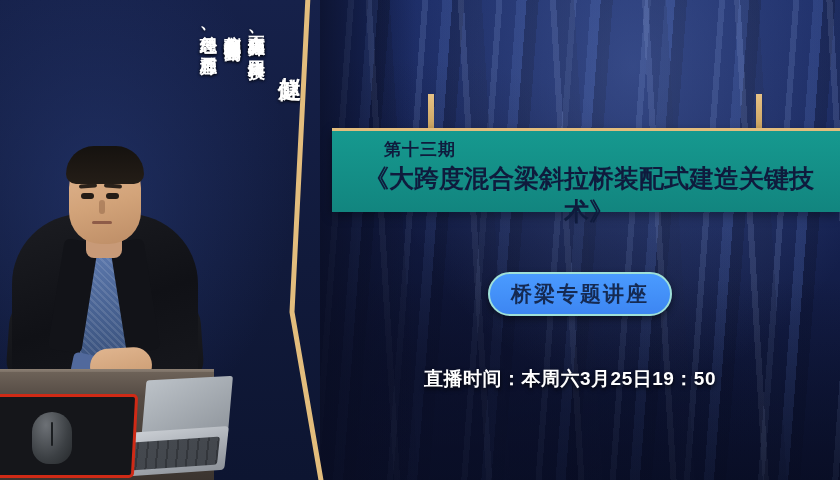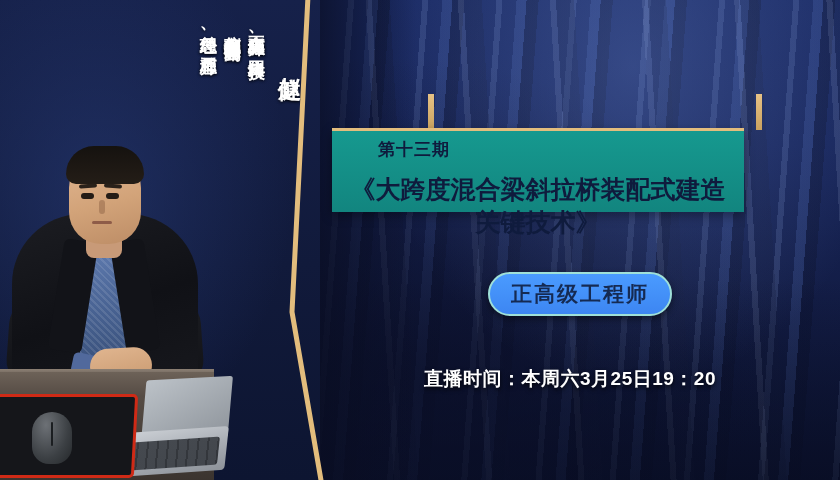--- a/index.html
+++ b/index.html
@@ -218,32 +218,32 @@
   .search-box svg{display:block;}
   .post-l,.post-r{
     position:absolute;top:94px;width:6px;height:36px;
     background:linear-gradient(180deg,#e7c285,#caa25f);
   }
   .post-l{left:428px;}
   .post-r{left:756px;}
 
   
   .sub-panel{
-    position:absolute;left:332px;top:128px;width:412px;height:84px;
+    position:absolute;left:332px;top:128px;width:508px;height:84px;
     background:linear-gradient(180deg,#16998f 0%,#12857f 100%);
     border-top:3px solid #e3bd7d;
     box-shadow:0 4px 10px rgba(0,0,0,.35);
     box-sizing:border-box;
-    padding:7px 14px 0 14px;
+    padding:7px 14px 0 20px;
   }
   .sub-line1{
     color:#0f1b3d;font-size:17px;font-weight:bold;margin-left:32px;letter-spacing:1px;
   }
   .sub-line2{
-    color:#0f1b3d;font-size:25px;font-weight:bold;margin-top:12px;text-align:center;letter-spacing:0px;
+    color:#0f1b3d;font-size:25px;font-weight:bold;margin-top:1px;text-align:center;letter-spacing:0px;
   }
 
   
   .badge{
     position:absolute;left:488px;top:272px;width:184px;height:44px;
     border-radius:24px;
     background:linear-gradient(180deg,#4a9bff 0%,#3d86f2 100%);
     border:2px solid #9fe0d8;
     display:flex;align-items:center;justify-content:center;
     box-shadow:0 3px 7px rgba(0,0,0,.45);
@@ -321,18 +321,18 @@
   <div class="post-l"></div>
   <div class="post-r"></div>
 
 
   <div class="sub-panel">
     <div class="sub-line1">第十三期</div>
     <div class="sub-line2">《大跨度混合梁斜拉桥装配式建造关键技术》</div>
   </div>
 
   <div class="badge">
-    <span>正高级工程师</span>
-  </div>
-
-  <div class="info info-1">直播时间：本周六3月25日19：20</div>
+    <span>桥梁专题讲座</span>
+  </div>
+
+  <div class="info info-1">直播时间：本周六3月25日19：50</div>
 
 </div>
 
 </body></html>

